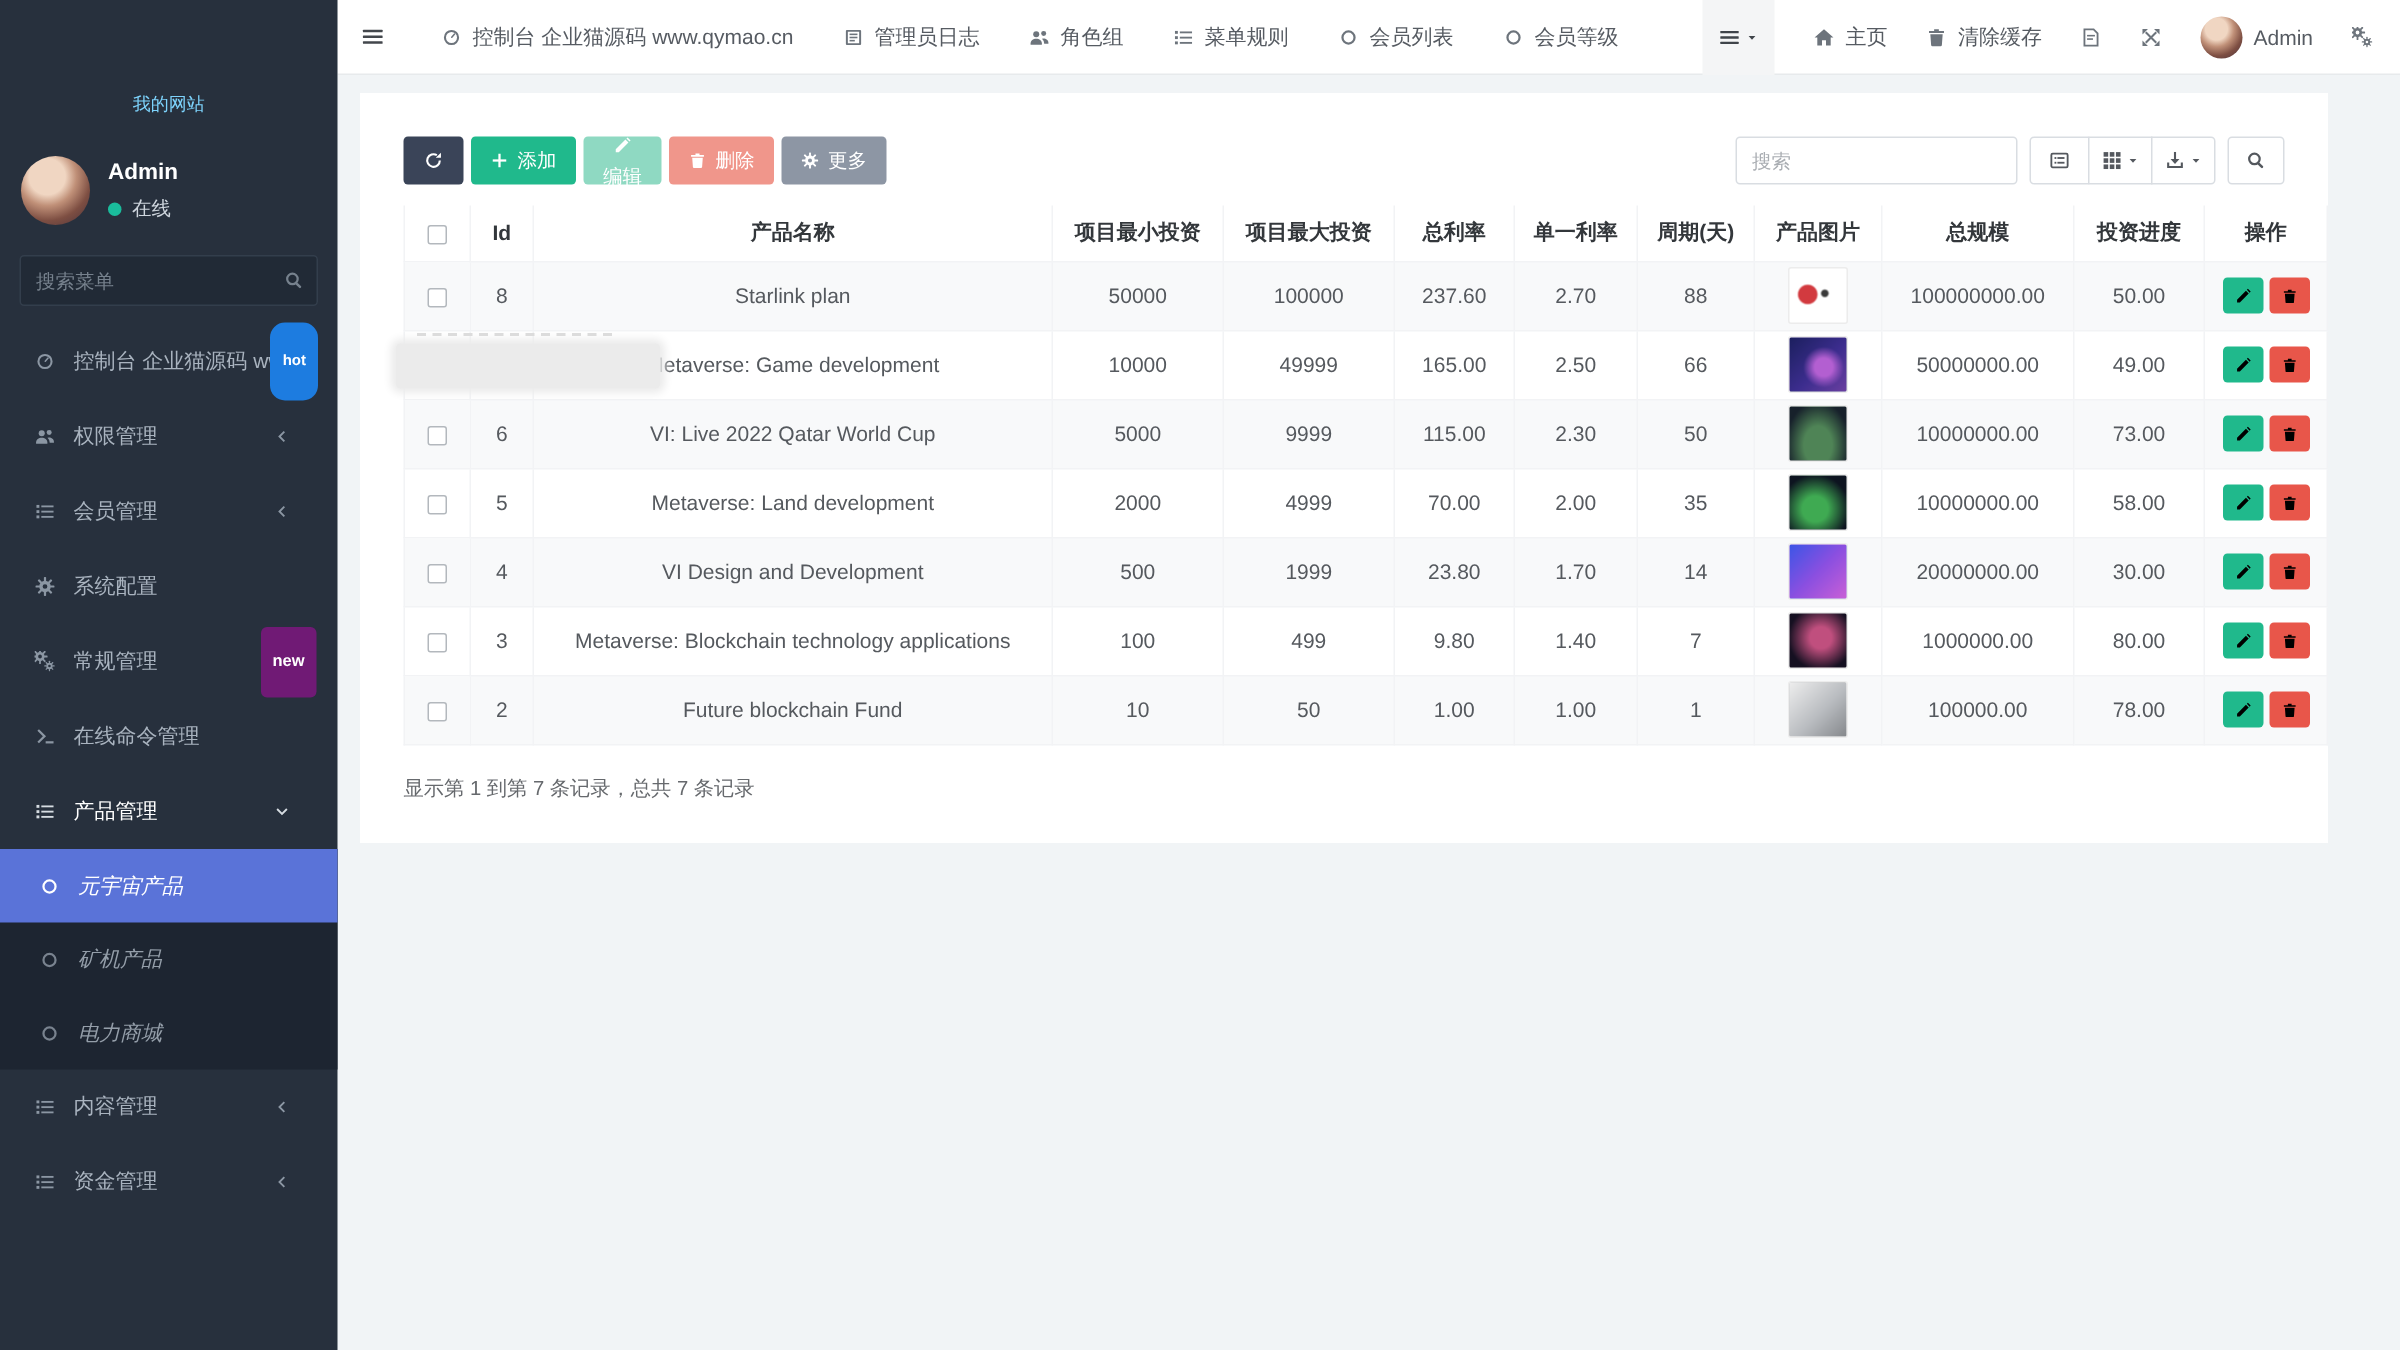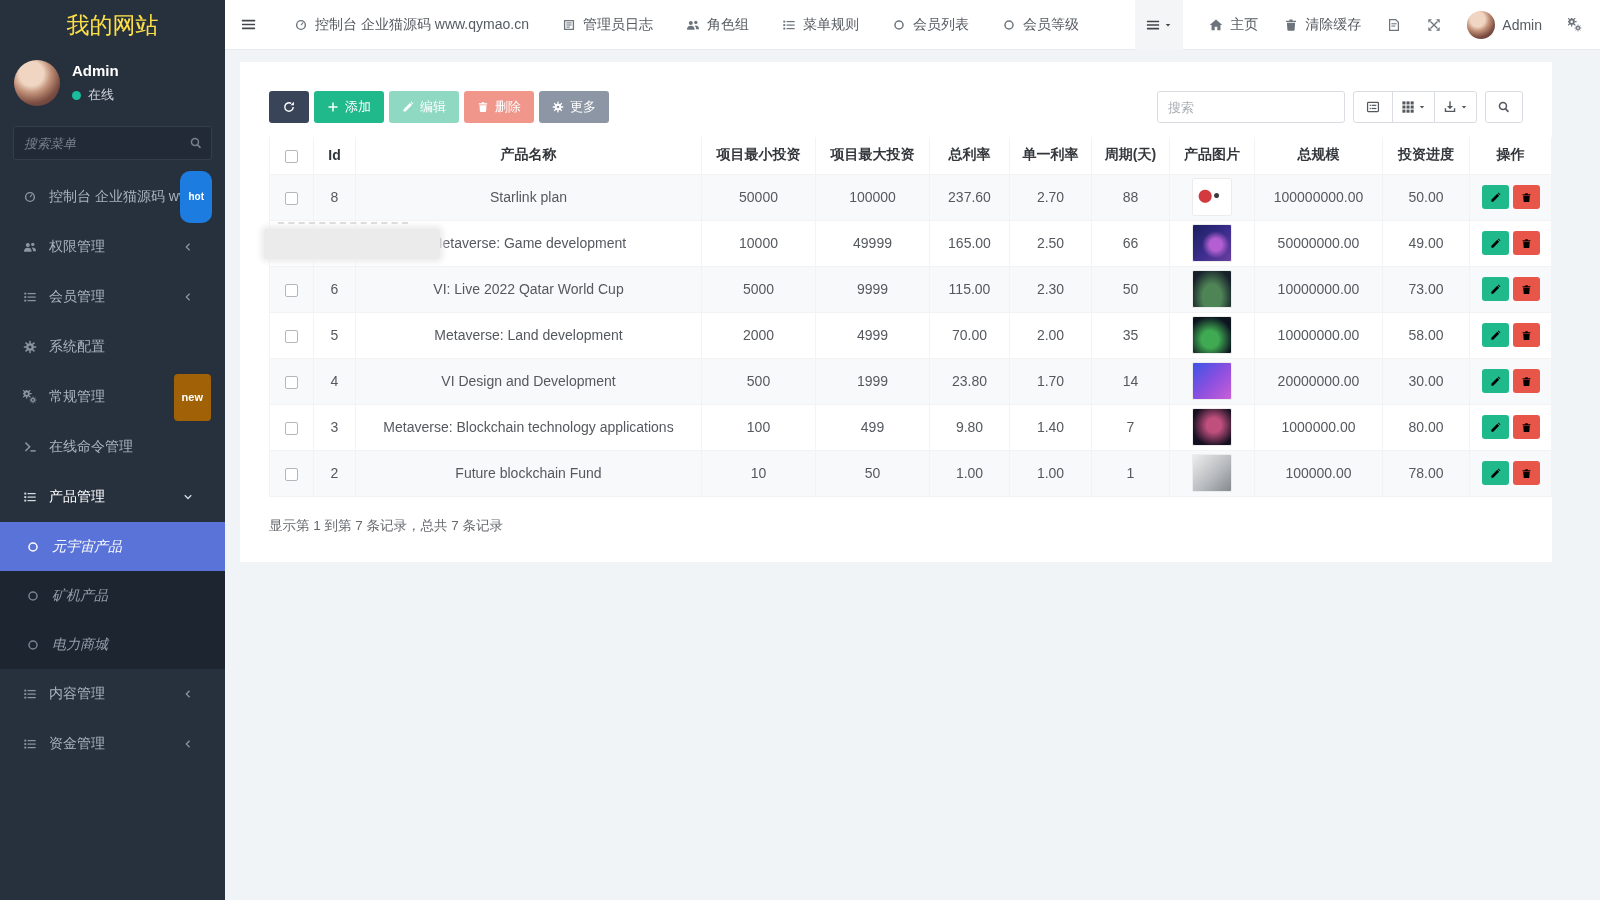--- a/index.html
+++ b/index.html
@@ -4,44 +4,44 @@
 <style>
   * { margin:0; padding:0; box-sizing:border-box; }
   html,body { width:1600px; height:900px; }
   body { font-family:"Liberation Sans","DejaVu Sans",sans-serif; font-size:14px; background:#f1f4f6; overflow:hidden; }
   .app { position:relative; width:1600px; height:900px; overflow:hidden; }
   .ic { display:inline-flex; align-items:center; justify-content:center; }
   .ic svg { width:14px; height:14px; display:block; fill:currentColor; }
 
   
   .sidebar { position:absolute; left:0; top:0; width:225px; height:900px; background:#27303d; z-index:5; }
-  .sb-title { height:50px; line-height:50px; text-align:center; color:#fde047; font-size:23px; }
+  .sb-title { height:50px; line-height:50px; text-align:center; color:#7dd3fc; font-size:12px;margin-top:44px; }
   .sb-user { display:flex; align-items:center; padding:10px 14px 14px; }
   .avatar { width:46px; height:46px; border-radius:50%; flex:0 0 auto;
     background:radial-gradient(circle at 38% 30%, #f0d6c2 0 28%, #c09078 45%, #7d4e42 68%, #46303a 100%); }
   .sb-user-info { margin-left:12px; }
   .sb-user-name { font-size:15px; font-weight:bold; color:#fff; }
   .sb-user-status { margin-top:7px; font-size:13px; color:#cfd6de; display:flex; align-items:center; gap:7px; }
   .dot { width:9px; height:9px; border-radius:50%; background:#1abc9c; }
   .sb-search { margin:6px 13px 12px; position:relative; }
   .sb-search input { width:100%; height:34px; background:#212a36; border:1px solid #333e4c; border-radius:3px;
-    color:#cbd2da; font-size:13px; padding:0 30px 0 10px; outline:none;font-style:italic; }
+    color:#cbd2da; font-size:13px; padding:0 30px 0 10px; outline:none; }
   .sb-search input::placeholder { color:#76818d; }
   .sb-search .ic { position:absolute; right:9px; top:10px; color:#76818d; }
   .menu-item { height:50px; display:flex; align-items:center; padding:0 14px 0 21px; color:#a9b3bf;
     font-size:14px; position:relative; cursor:pointer; }
   .menu-item .ic { width:17px; margin-right:11px; color:#8b96a3; }
   .menu-item .lbl { white-space:nowrap; overflow:hidden; flex:1; }
   .menu-item.open { color:#fff; }
   .menu-item.open .ic { color:#d6dce2; }
   .arrow { position:absolute; right:18px; color:#7e8894; }
   .arrow svg { width:10px; height:10px; }
   .badge { position:absolute; color:#fff; font-weight:bold; line-height:1; }
   .badge.hot { right:13px; background:#1d7ce0; font-size:10px; padding:21px 8px; border-radius:10px; }
-  .badge.new { right:14px; background:#a16207; font-size:11px; padding:18px 8px; border-radius:4px; }
+  .badge.new { right:14px; background:#701a75; font-size:11px; padding:18px 8px; border-radius:4px; }
   .submenu { background:#1d2531; }
   .sub-item { height:49px; display:flex; align-items:center; padding-left:24px; color:#949ea9; font-size:14px; cursor:pointer;font-style:italic; }
   .sub-item .ic { width:17px; margin-right:11px; color:#79838f; }
   .sub-item.active { background:#5a73d8; color:#fff; }
   .sub-item.active .ic { color:#fff; }
 
   
   .navbar { position:absolute; left:225px; top:0; right:0; height:50px; background:#fff;
     border-bottom:1px solid #e7eaec; display:flex; align-items:center; color:#565b62; z-index:4; }
   .nav-toggle { padding:0 14px 0 16px; color:#43474c; cursor:pointer; }
@@ -59,21 +59,21 @@
 
   
   .main { position:absolute; left:225px; top:50px; right:0; bottom:0; background:#f1f4f6; }
   .panel { position:absolute; left:15px; top:12px; width:1312px; height:500px; background:#fff; padding:29px; }
   .toolbar { display:flex; align-items:center; }
   .btn { height:32px; border:none; border-radius:3px; color:#fff; font-size:13px; display:inline-flex;
     align-items:center; gap:6px; padding:0 13px; margin-right:5px; cursor:pointer; font-family:inherit; }
   .btn .ic svg { width:12px; height:12px; }
   .btn.refresh { width:40px; justify-content:center; padding:0; background:#3a4458; }
   .btn.add { background:#20b98c; }
-  .btn.edit { background:#8fd9c2; }
+  .btn.edit { background:#8fd9c2;flex-direction:column; }
   .btn.del { background:#f0968b; }
   .btn.more { background:#8d96a4; }
   .toolbar-right { margin-left:auto; display:flex; align-items:center; }
   .search-input { width:188px; height:32px; border:1px solid #d9dde2; border-radius:3px; padding:0 10px;
     font-size:13px; color:#555; outline:none; font-family:inherit; }
   .search-input::placeholder { color:#a9adb2; }
   .btn-group { display:flex; margin-left:8px; }
   .g-btn { min-width:40px; height:32px; border:1px solid #d9dde2; background:#fff; color:#54585e;
     display:flex; align-items:center; justify-content:center; gap:3px; margin-left:-1px; cursor:pointer; padding:0 8px; }
   .g-btn:first-child { margin-left:0; border-radius:3px 0 0 3px; }

